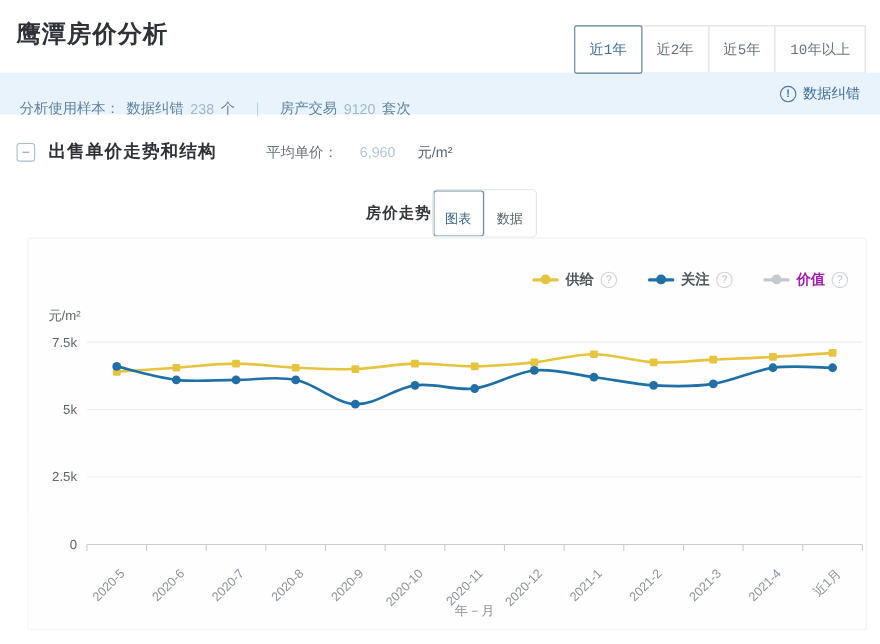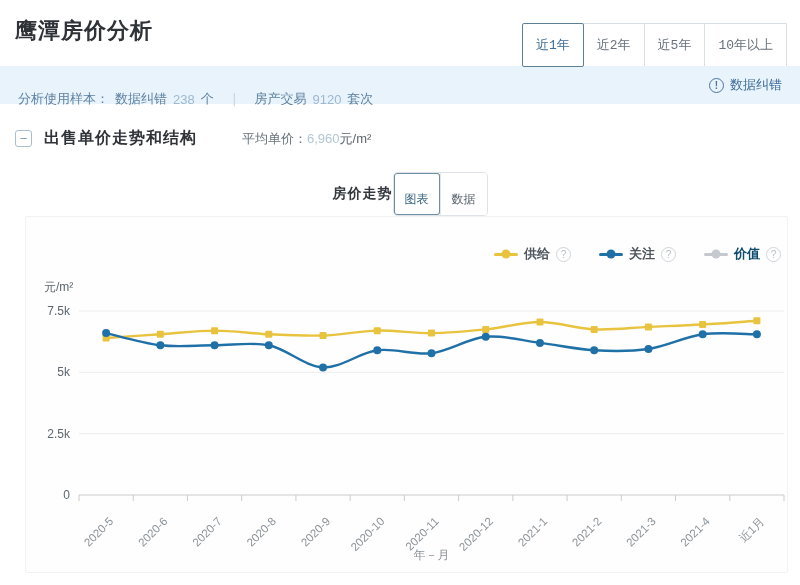--- a/index.html
+++ b/index.html
@@ -24,39 +24,39 @@
   .correction { display:flex; align-items:center; gap:6px; color:#3e6e99; cursor:pointer; }
   .circle-icon { width:15px; height:15px; border-radius:50%; border:1px solid #4a759e; color:#4a759e;
                  font-size:10px; font-weight:bold; display:inline-flex; align-items:center; justify-content:center; }
 
   
   .section-header { position:absolute; left:15px; top:128px; display:flex; align-items:center; }
   .collapse-box { width:17px; height:17px; border:1px solid #a8bfce; border-radius:3px; color:#7d9cb2;
                   font-size:13px; line-height:15px; text-align:center; cursor:pointer; background:#fff; }
   .section-title { font-size:16px; font-weight:bold; color:#2f3338; margin-left:12px; letter-spacing:1px; }
   .avg-wrap { margin-left:45px; font-size:13px; color:#68737b; }
-  .avg-value { color:#b3c6d4; margin:0 0; }
+  .avg-value { color:#b3c6d4; margin:0 20px; }
   .avg-unit { color:#5d666d; }
 
   
   .subheader { position:absolute; left:32px; right:12px; top:172px; display:flex; align-items:center; justify-content:center; }
   .sub-title { font-size:14px; font-weight:bold; color:#33383d; letter-spacing:1px; }
   .segmented { display:flex; border:1px solid #dfe3e7; border-radius:4px; overflow:hidden; background:#fff; }
   .seg-btn { border:none; background:#fff; color:#5a646e; font-size:12px; height:42px; padding:18px 11px;
              cursor:pointer; font-family:inherit; border-left:1px solid #e3e6ea; }
   .seg-btn:first-child { border-left:none; }
   .seg-btn.active { box-shadow: inset 0 0 0 1px #6f8fa2; border-radius:3px; color:#3a657f; }
 
   
   .panel { position:absolute; left:25px; top:216px; width:763px; height:357px;
            border:1px solid #f1f2f3; border-radius:2px; background:#fefefe; }
-  .legend { position:absolute; top:28px; right:6px; display:flex; align-items:center; gap:28px; }
+  .legend { position:absolute; top:28px; right:16px; display:flex; align-items:center; gap:28px; }
   .legend-item { display:flex; align-items:center; gap:6px; cursor:pointer; }
   .legend-label { font-size:13px; font-weight:bold; color:#4e565e; }
-  .legend-item.disabled .legend-label { color:#0c4a6e; }
+  .legend-item.disabled .legend-label { color:#a21caf; }
   .lmark { position:relative; width:24px; height:3px; border-radius:2px; display:inline-block; }
   .ldot { position:absolute; left:50%; top:50%; width:9px; height:9px; border-radius:50%; transform:translate(-50%,-50%); }
   .help-icon { width:15px; height:15px; border-radius:50%; border:1px solid #d0d4d9; color:#b9bec4;
                font-size:10px; display:inline-flex; align-items:center; justify-content:center; cursor:pointer; background:#fff; }
   #chart-svg { position:absolute; left:0; top:0; }
 </style>
 </head>
 <body>
 
 <div class="page">

